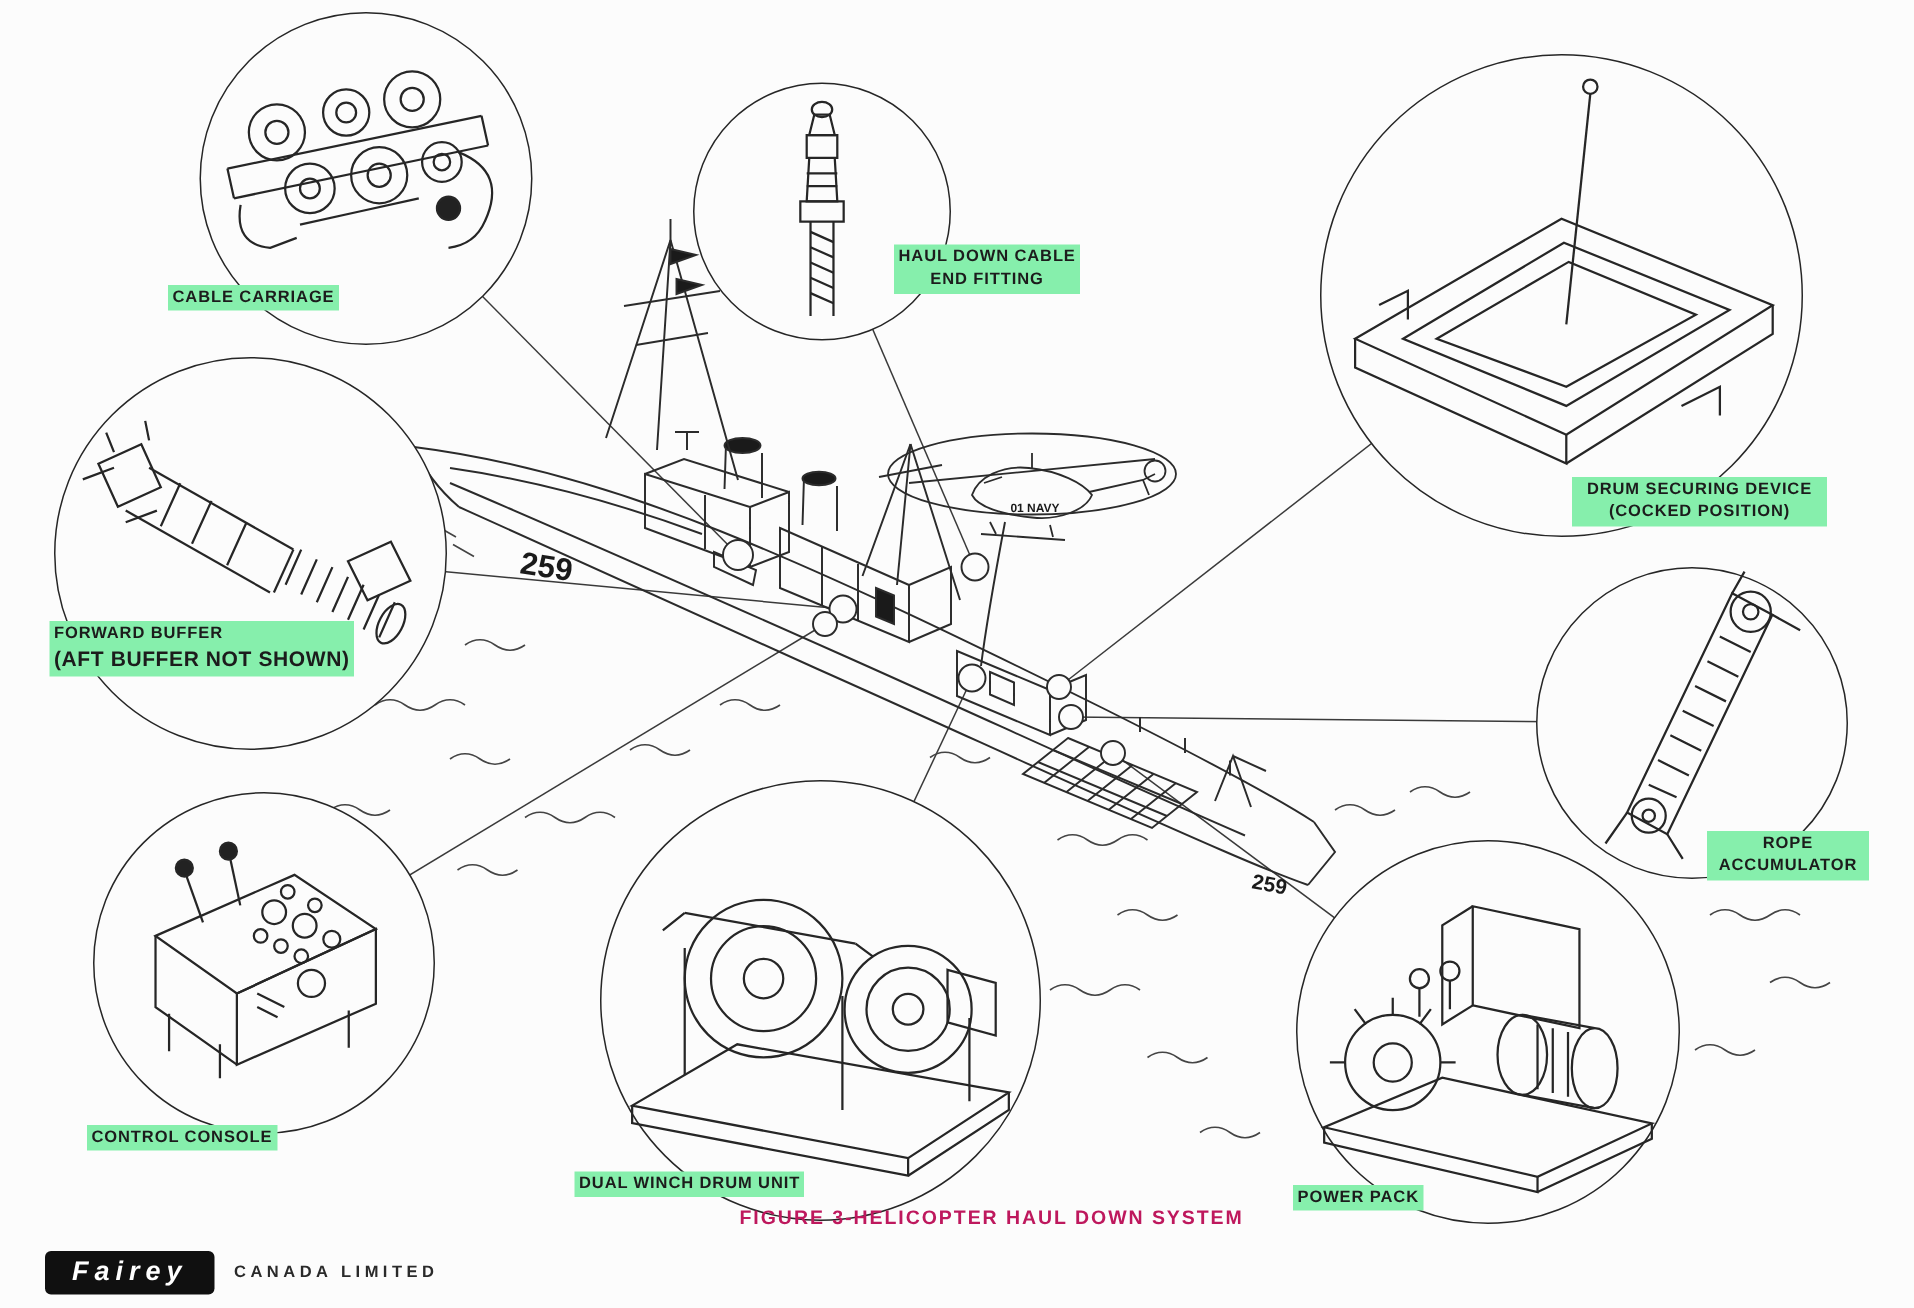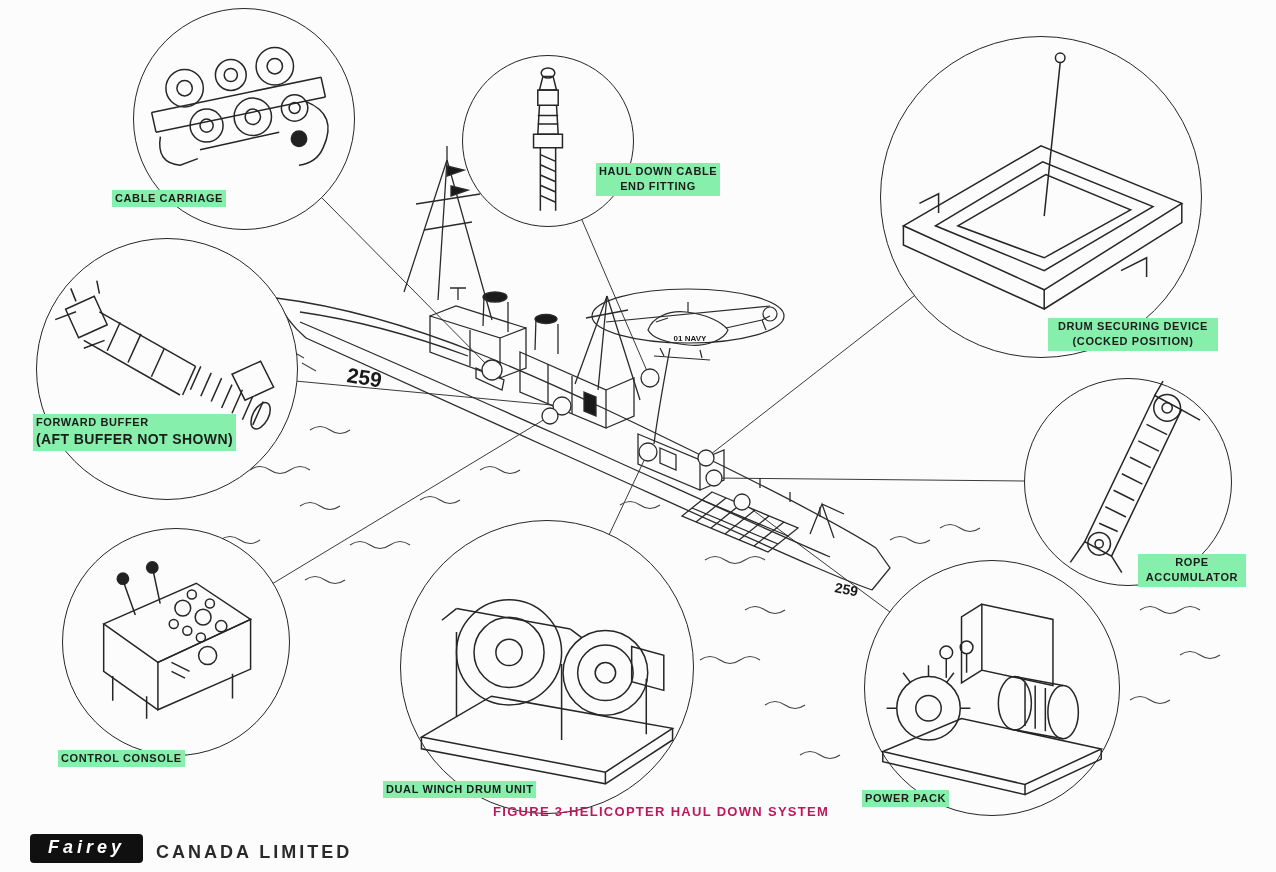--- a/index.html
+++ b/index.html
@@ -10,21 +10,21 @@
   .callout { position:absolute; border:1.6px solid #262626; border-radius:50%; background:#fcfcfc; }
   .callout svg { width:100%; height:100%; display:block; }
   .callout svg * { vector-effect: non-scaling-stroke; }
   .label { position:absolute; font-weight:bold; font-size:11px; letter-spacing:0.6px;
            color:#1c1c1c; background:#86efac; line-height:1.4; padding:1px 3px; white-space:nowrap; }
   .label.center { text-align:center; }
   .label .sub { font-size:14px; letter-spacing:0.4px; display:block; }
   .brand-box { position:absolute; left:30px; top:834px; background:#101010; color:#ffffff;
                padding:3px 18px 5px; border-radius:4px; font-size:18px; font-weight:bold;
                font-style:italic; letter-spacing:4px; }
-  .company { position:absolute; left:156px; top:842px; font-size:18px; letter-spacing:3px;
+  .company { position:absolute; left:156px; top:842px; font-size:11px; letter-spacing:3px;
              color:#2a2a2a; font-weight:bold; }
   .caption { position:absolute; left:455px; top:804px; font-size:13px; font-weight:bold;
              letter-spacing:1.3px; color:#be185d;margin-left:38px; }
   .watermark { position:absolute; left:928px; top:818px; font-size:29px; font-weight:bold;
                color:#8e8e8e; letter-spacing:1px; }
 </style>
 </head>
 <body>
 
 <div class="canvas">

